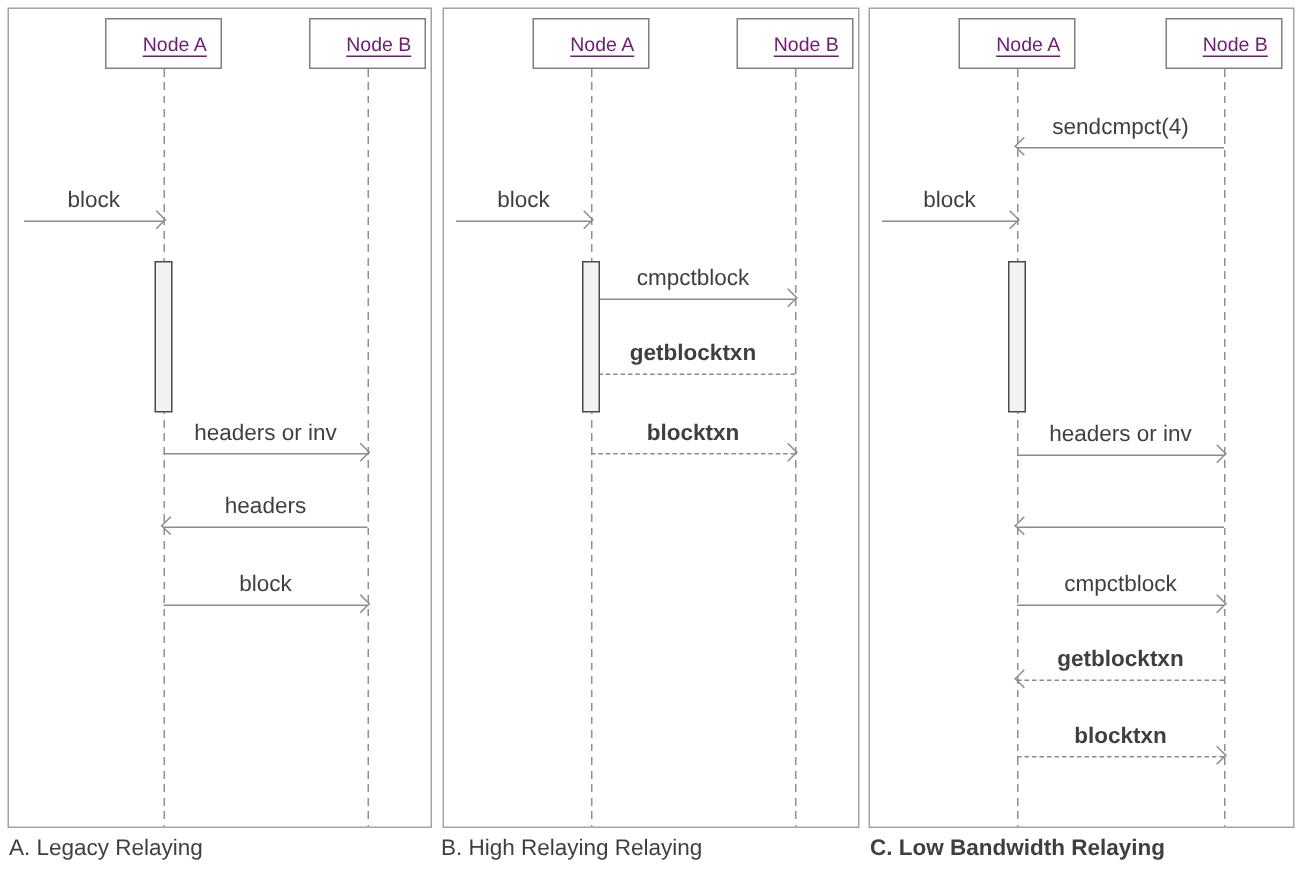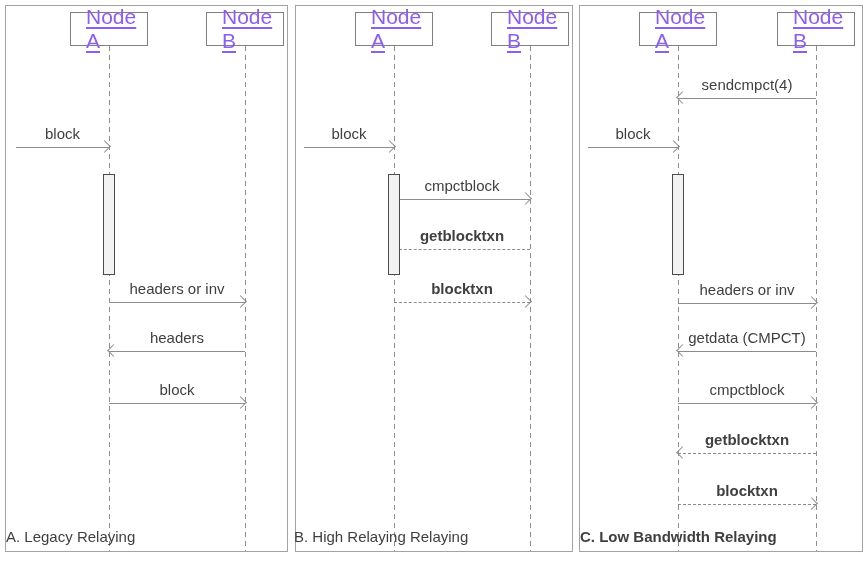--- a/index.html
+++ b/index.html
@@ -8,21 +8,21 @@
     font-family:"Liberation Sans", sans-serif; overflow:hidden;
   }
   .panel {
     position:absolute; top:5px; height:547px; border:1px solid #a3a3a3;
     background:#ffffff; box-sizing:border-box;
   }
   .actor {
     position:absolute; top:6px; width:78px; height:34px;
     border:1px solid #808080; box-sizing:border-box; background:#ffffff;
     display:flex; align-items:center; justify-content:center;
-    color:#8b5cf6; font-size:21px; z-index:2;padding-left:15px;
+    color:#701a75; font-size:13px; z-index:2;padding-left:15px;
   }
   .actor span { text-decoration:underline; text-underline-offset:3px; }
   .lifeline {
     position:absolute; top:40px; bottom:0; width:1px; z-index:0;
     background-image:repeating-linear-gradient(to bottom, #8f8f8f 0 5px, transparent 5px 9px);
   }
   .activation {
     position:absolute; top:168px; width:12px; height:101px;
     background:#f2f2f2; border:1px solid #4a4a4a; box-sizing:border-box; z-index:3;
   }
@@ -34,21 +34,21 @@
   .msg .lbl {
     position:absolute; left:0; right:0; bottom:5px; text-align:center;
     font-size:15px; line-height:16px; color:#3f3f3f; white-space:nowrap;
   }
   .head {
     position:absolute; width:8px; height:8px; bottom:-4px;
     border-top:1px solid #8c8c8c; border-right:1px solid #8c8c8c;
   }
   .head.r { right:0; transform:rotate(45deg); }
   .head.l { left:0;  transform:rotate(-135deg); }
-  .caption { position:absolute; top:528px; font-size:15px; color:#3f3f3f; white-space:nowrap; }
+  .caption { position:absolute; top:557px; font-size:15px; color:#3f3f3f; white-space:nowrap; }
 </style>
 </head>
 <body>
 
 <div class="canvas">
 
   <section class="panel" style="left:5px; width:283px;">
     <div class="actor" style="left:64px;">
       <span>Node A</span>
     </div>
@@ -125,21 +125,20 @@
     </div>
     <div class="msg" style="left:8px; top:114px; width:90px;">
       <div class="lbl">block</div>
       <span class="head r"></span>
     </div>
     <div class="msg" style="left:98px; top:270px; width:138px;">
       <div class="lbl">headers or inv</div>
       <span class="head r"></span>
     </div>
     <div class="msg" style="left:98px; top:318px; width:138px;">
-      <div class="lbl">getdata (CMPCT)</div>
       <span class="head l"></span>
     </div>
     <div class="msg" style="left:98px; top:370px; width:138px;">
       <div class="lbl">cmpctblock</div>
       <span class="head r"></span>
     </div>
     <div class="msg dashed" style="left:98px; top:420px; width:138px;">
       <div class="lbl">getblocktxn</div>
       <span class="head l"></span>
     </div>

